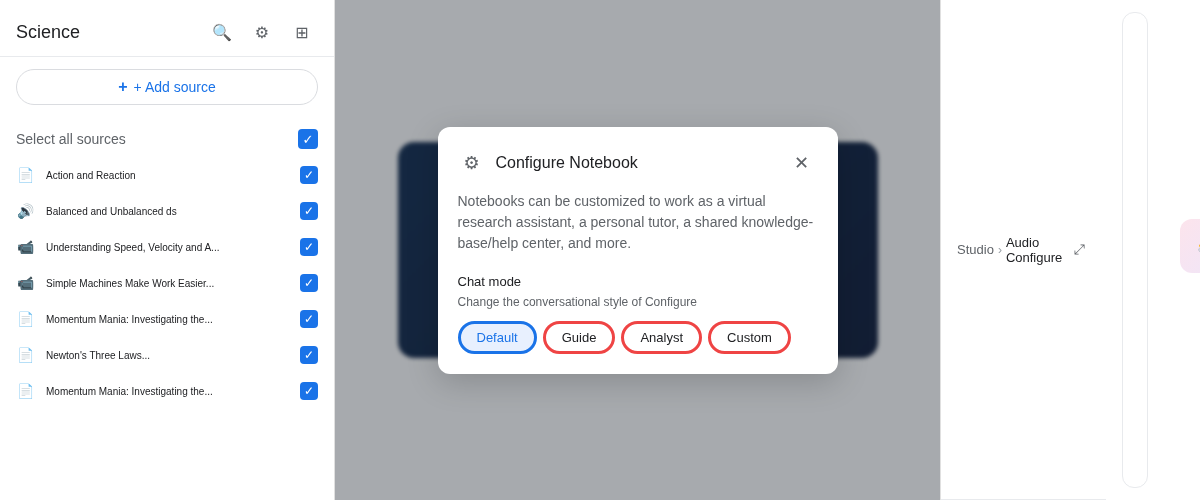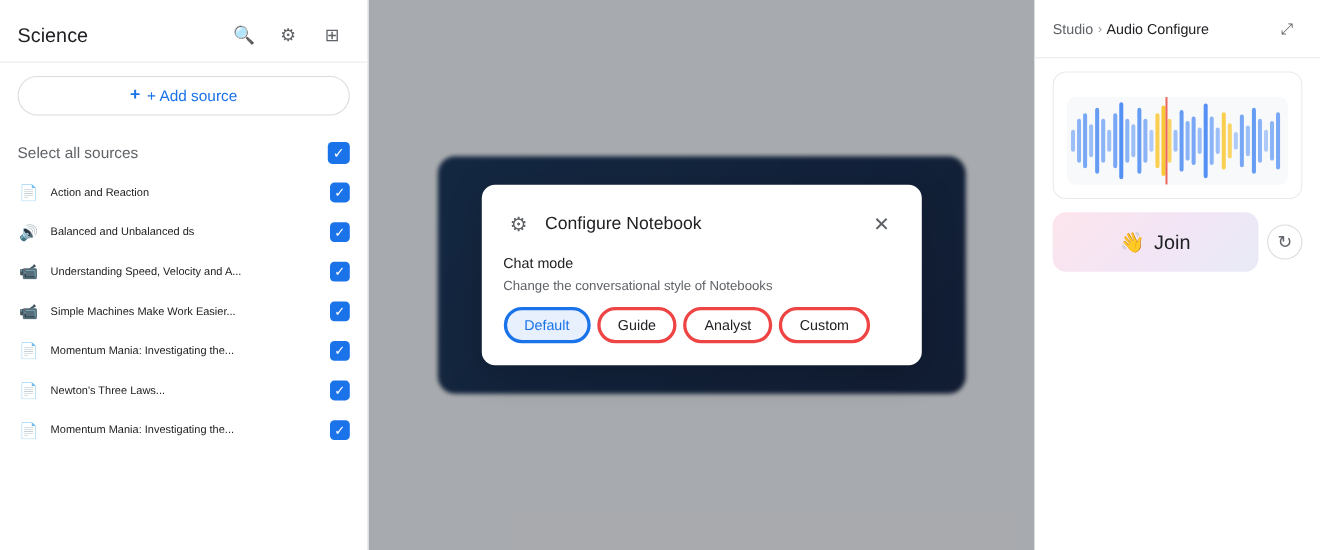--- a/index.html
+++ b/index.html
@@ -287,21 +287,20 @@
       color: #1a73e8;
     }
 
     
     .right-panel {
       width: 260px;
       min-width: 260px;
       background: #fff;
       border-left: 1px solid #e0e0e0;
       display: flex;
-      flex-direction: column;
       height: 500px;
       overflow: hidden;
     }
 
     .right-panel-header {
       display: flex;
       align-items: center;
       justify-content: space-between;
       padding: 12px 16px;
       border-bottom: 1px solid #e8eaed;
@@ -557,22 +556,23 @@
       <div class="modal-header">
         <div class="modal-title-row">
           <div class="modal-icon">⚙</div>
           <span class="modal-title">Configure Notebook</span>
         </div>
         <button class="modal-close-btn">
           <span>✕</span>
         </button>
       </div>
       <div class="modal-body">
+        <p class="modal-desc">Notebooks can be customized to work as a virtual research assistant, a personal tutor, a shared knowledge-base/help center, and more.</p>
         <div class="modal-section-label">Chat mode</div>
-        <div class="modal-section-sublabel">Change the conversational style of Notebooks</div>
+        <div class="modal-section-sublabel">Change the conversational style of Configure</div>
         <div class="chat-mode-buttons" id="chat-mode-buttons">
             <button class="chat-mode-btn active">Default</button>
             <button class="chat-mode-btn">Guide</button>
             <button class="chat-mode-btn">Analyst</button>
             <button class="chat-mode-btn">Custom</button>
           </div>
       </div>
     </div>
   </div>
 </div>

